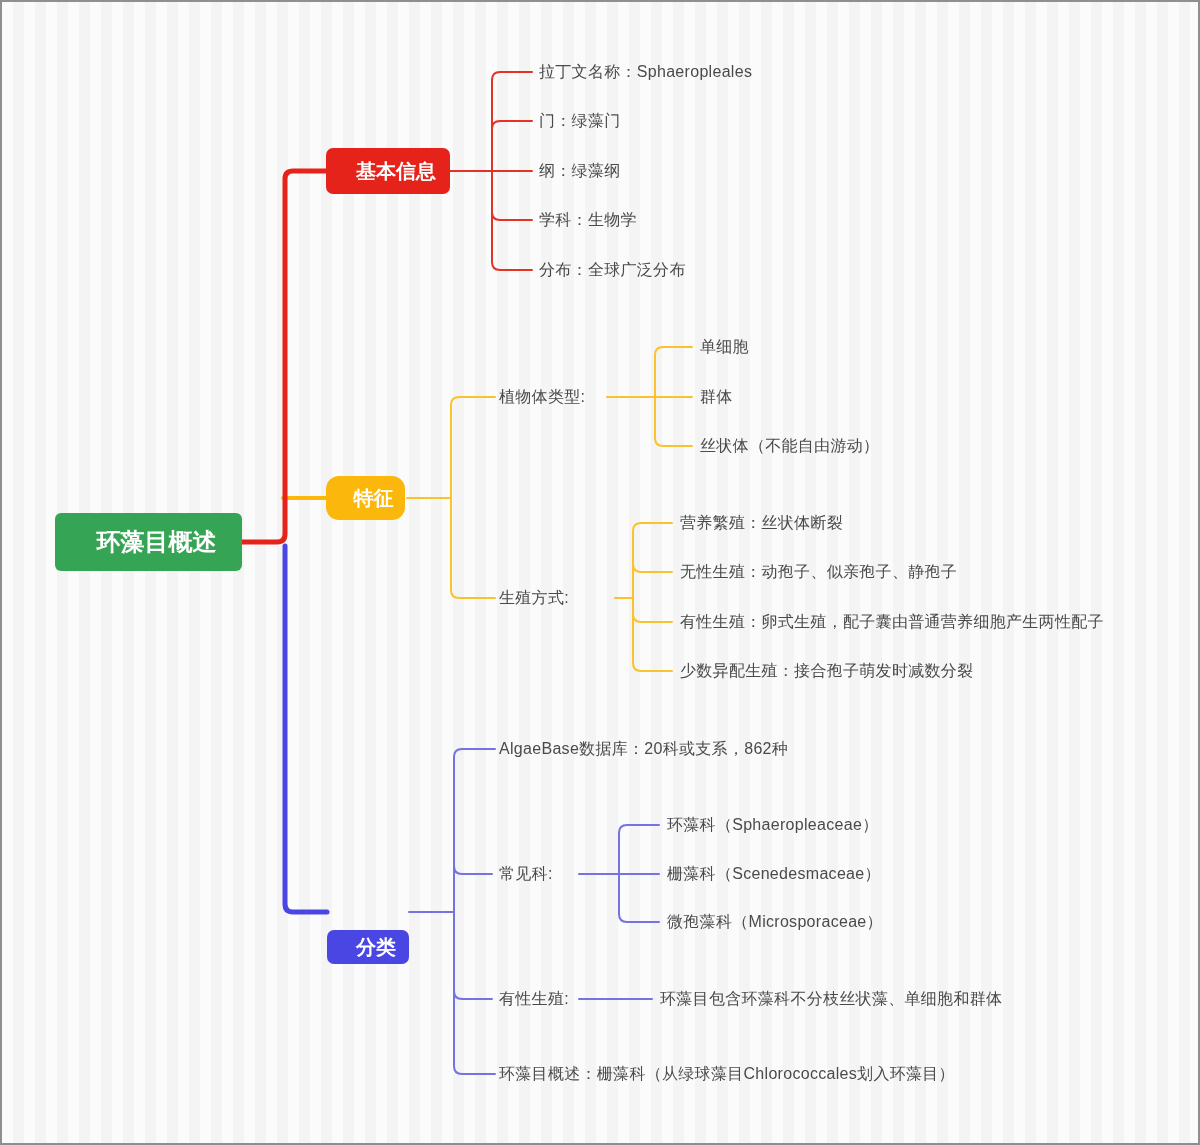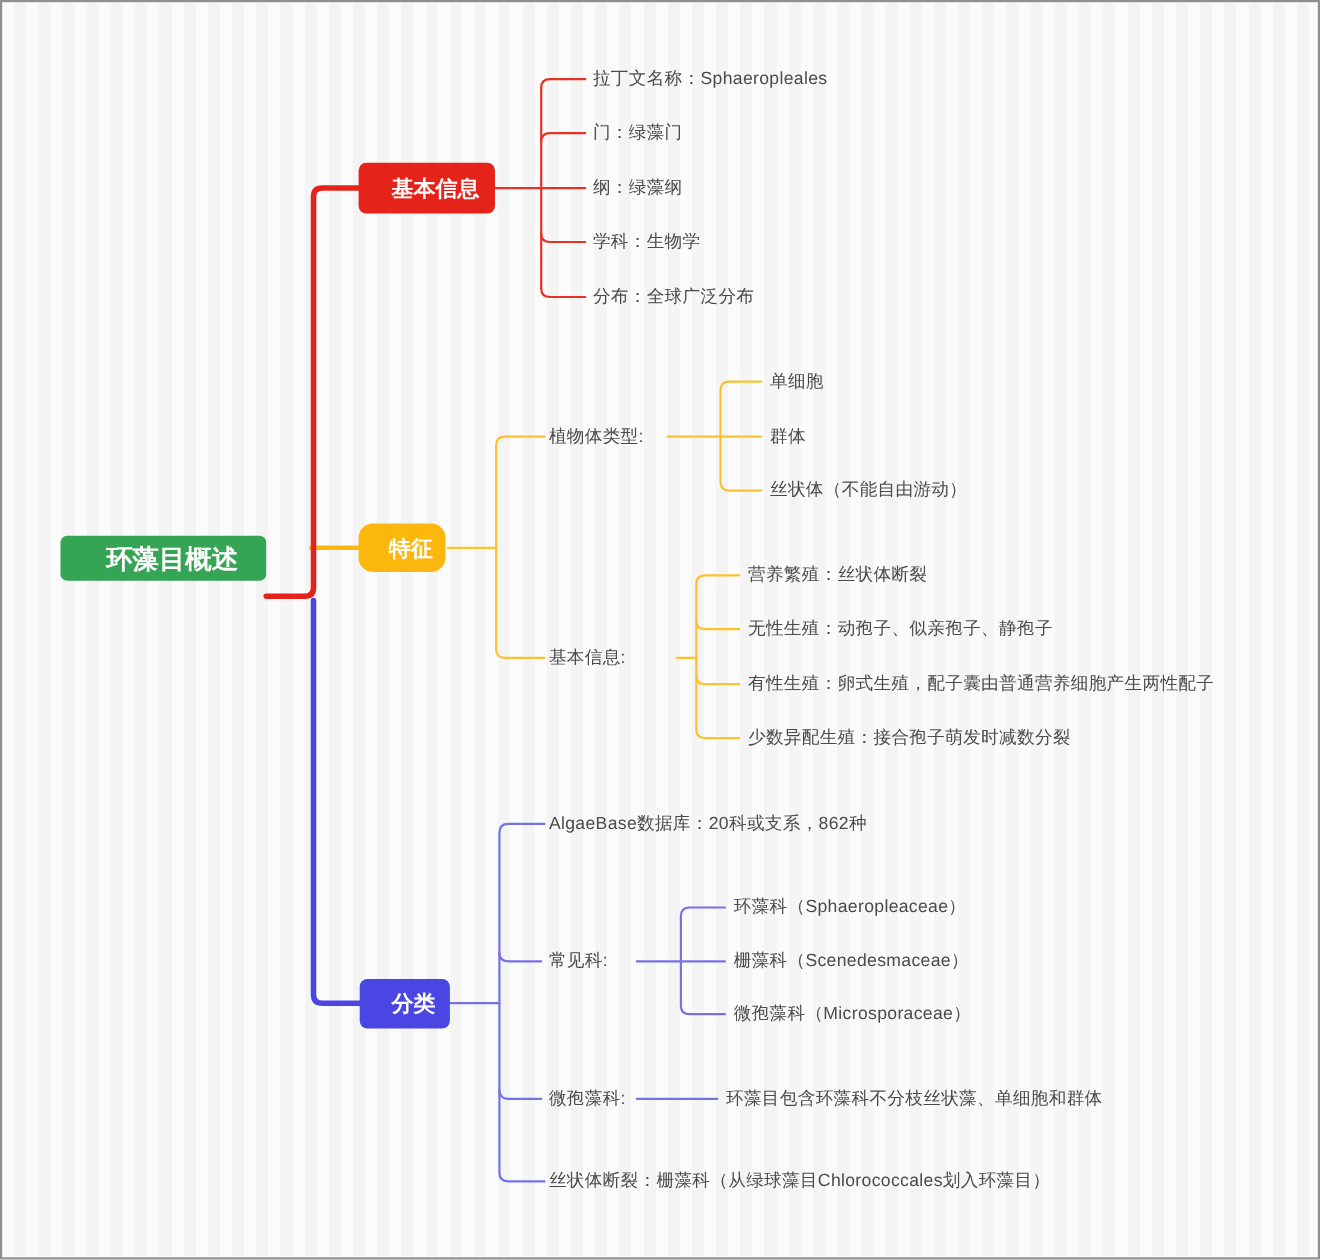--- a/index.html
+++ b/index.html
@@ -86,50 +86,50 @@
       <path d="M452,864 Q452,872 460,872 L490,872"></path>
       <path d="M452,989 Q452,997 460,997 L490,997"></path>
 
       <path d="M577,872 L657,872"></path>
       <path d="M657,823 L625,823 Q617,823 617,831 L617,912 Q617,920 625,920 L657,920"></path>
 
       <path d="M577,997 L650,997"></path>
     </g>
   </svg>
 
-  <div class="node root" style="left:53px; top:485px; width:187px; height:41px;">环藻目概述</div>
+  <div class="node root" style="left:53px; top:511px; width:187px; height:58px;">环藻目概述</div>
 
   <div class="node red" style="left:324px; top:146px; width:124px; height:46px;">基本信息</div>
 
   <div class="node yellow" style="left:324px; top:474px; width:79px; height:44px;border-radius:13px;">特征</div>
 
-  <div class="node blue" style="left:325px; top:888px; width:82px; height:45px;">分类</div>
+  <div class="node blue" style="left:325px; top:928px; width:82px; height:34px;">分类</div>
 
   <div class="leaf" style="left:537px; top:70px;">拉丁文名称：Sphaeropleales</div>
   <div class="leaf" style="left:537px; top:119px;">门：绿藻门</div>
   <div class="leaf" style="left:537px; top:169px;">纲：绿藻纲</div>
   <div class="leaf" style="left:537px; top:218px;">学科：生物学</div>
   <div class="leaf" style="left:537px; top:268px;">分布：全球广泛分布</div>
 
   <div class="leaf" style="left:497px; top:395px;text-align:right;">植物体类型:</div>
   <div class="leaf" style="left:698px; top:345px;text-align:right;">单细胞</div>
   <div class="leaf" style="left:698px; top:395px;">群体</div>
   <div class="leaf" style="left:698px; top:444px;">丝状体（不能自由游动）</div>
 
-  <div class="leaf" style="left:497px; top:596px;">基本信息:</div>
+  <div class="leaf" style="left:497px; top:596px;">生殖方式:</div>
   <div class="leaf" style="left:678px; top:521px;">营养繁殖：丝状体断裂</div>
   <div class="leaf" style="left:678px; top:570px;">无性生殖：动孢子、似亲孢子、静孢子</div>
   <div class="leaf" style="left:678px; top:620px;">有性生殖：卵式生殖，配子囊由普通营养细胞产生两性配子</div>
   <div class="leaf" style="left:678px; top:669px;">少数异配生殖：接合孢子萌发时减数分裂</div>
 
   <div class="leaf" style="left:497px; top:747px;">AlgaeBase数据库：20科或支系，862种</div>
 
   <div class="leaf" style="left:497px; top:872px;">常见科:</div>
   <div class="leaf" style="left:665px; top:823px;">环藻科（Sphaeropleaceae）</div>
   <div class="leaf" style="left:665px; top:872px;">栅藻科（Scenedesmaceae）</div>
   <div class="leaf" style="left:665px; top:920px;">微孢藻科（Microsporaceae）</div>
 
-  <div class="leaf" style="left:497px; top:997px;">微孢藻科:</div>
+  <div class="leaf" style="left:497px; top:997px;">有性生殖:</div>
   <div class="leaf" style="left:658px; top:997px;">环藻目包含环藻科不分枝丝状藻、单细胞和群体</div>
 
-  <div class="leaf" style="left:497px; top:1072px;">丝状体断裂：栅藻科（从绿球藻目Chlorococcales划入环藻目）</div>
+  <div class="leaf" style="left:497px; top:1072px;">环藻目概述：栅藻科（从绿球藻目Chlorococcales划入环藻目）</div>
 
 </div>
 
 </body></html>

